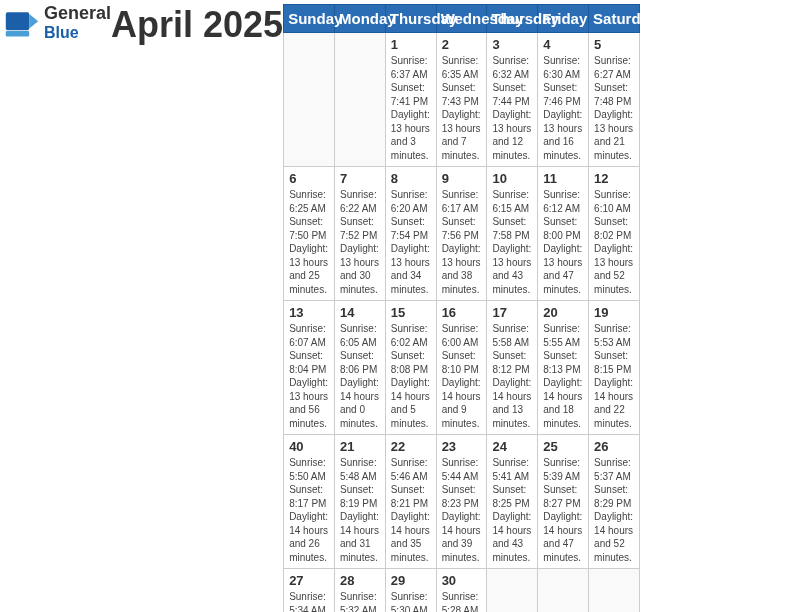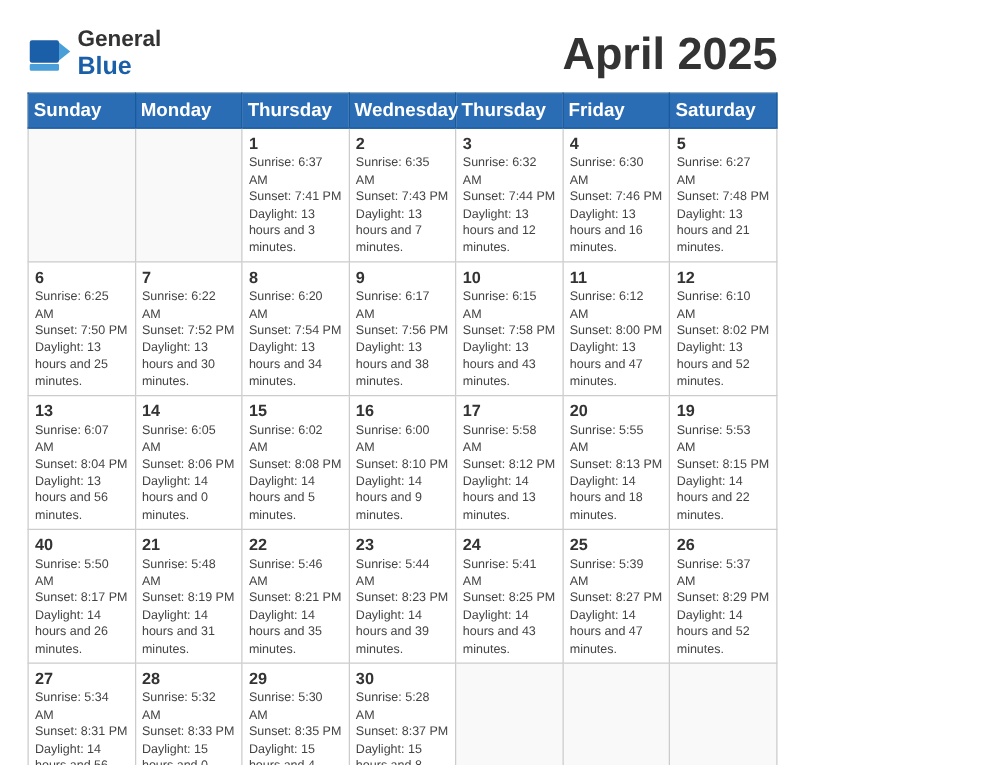--- a/index.html
+++ b/index.html
@@ -6,23 +6,23 @@
     body {
       width: 792px;
       height: 612px;
       font-family: Arial, sans-serif;
       background: #fff;
       overflow: hidden;
     }
     .page {
       width: 644px;
       height: 612px;
-      padding: 22px;
-      display: flex;
-      flex-direction: column;
+      padding: 4px;
+      display: flex;
+      flex-direction: row;
     }
     .header {
       display: flex;
       justify-content: space-between;
       align-items: flex-start;
       margin-bottom: 10px;
     }
     .logo {
       display: flex;
       align-items: center;
@@ -31,21 +31,21 @@
       display: flex;
       flex-direction: column;
       line-height: 1.1;
     }
     .logo-general {
       font-size: 18px;
       font-weight: bold;
       color: #333;
     }
     .logo-blue {
-      font-size: 20px;
+      font-size: 16px;
       font-weight: bold;
       color: #1a5fa8;
     }
     .logo-icon {
       width: 36px;
       height: 36px;
       margin-right: 4px;
     }
     .title-block {
       text-align: right;

